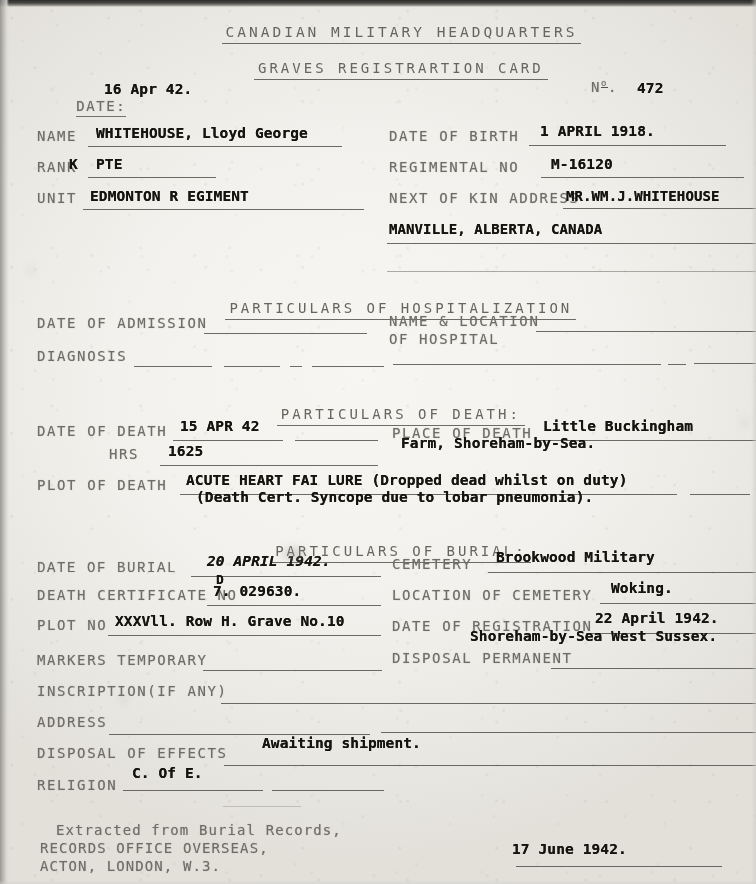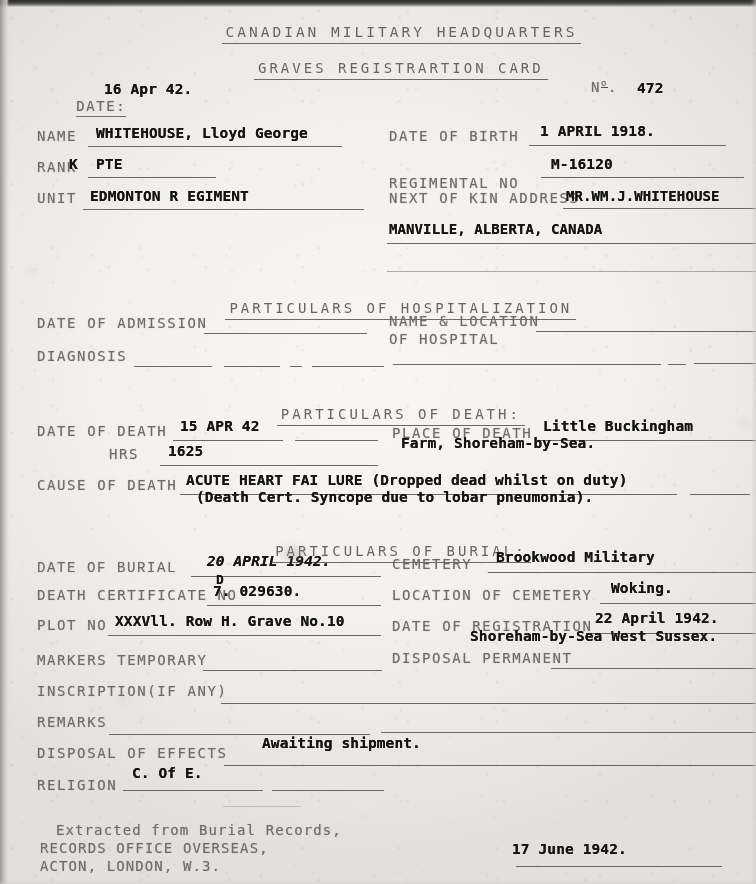--- a/index.html
+++ b/index.html
@@ -118,21 +118,21 @@
   <div class="rule" style="left:88px;top:177px;width:128px;"></div>
 
   <div class="pr" style="left:37px;top:190px;">UNIT</div>
   <div class="ty" style="left:90px;top:188px;">EDMONTON R EGIMENT</div>
   <div class="rule" style="left:83px;top:209px;width:281px;"></div>
 
   <div class="pr" style="left:389px;top:128px;">DATE OF BIRTH</div>
   <div class="ty" style="left:540px;top:123px;">1 APRIL 1918.</div>
   <div class="rule" style="left:529px;top:145px;width:197px;"></div>
 
-  <div class="pr" style="left:389px;top:159px;margin-top:16px;">REGIMENTAL NO</div>
+  <div class="pr" style="left:389px;top:159px;">REGIMENTAL NO</div>
   <div class="ty" style="left:551px;top:156px;">M-16120</div>
   <div class="rule" style="left:541px;top:177px;width:203px;"></div>
 
   <div class="pr" style="left:389px;top:190px;">NEXT OF KIN ADDRESS</div>
   <div class="ty" style="left:566px;top:188px;font-size:14px;">MR.WM.J.WHITEHOUSE</div>
   <div class="rule" style="left:563px;top:208px;width:193px;"></div>
 
   <div class="ty" style="left:389px;top:221px;font-size:14px;">MANVILLE, ALBERTA, CANADA</div>
   <div class="rule" style="left:387px;top:243px;width:369px;"></div>
 
@@ -172,21 +172,21 @@
 
   <div class="pr" style="left:109px;top:446px;">HRS</div>
   <div class="ty" style="left:168px;top:443px;">1625</div>
   <div class="rule" style="left:160px;top:465px;width:218px;"></div>
 
   <div class="pr" style="left:392px;top:425px;">PLACE OF DEATH</div>
   <div class="ty" style="left:543px;top:418px;">Little Buckingham</div>
   <div class="rule" style="left:537px;top:440px;width:219px;"></div>
   <div class="ty" style="left:401px;top:435px;">Farm, Shoreham-by-Sea.</div>
 
-  <div class="pr" style="left:37px;top:477px;">CAUSE OF DEATH</div>
+  <div class="pr" style="left:37px;top:477px;">PLOT OF DEATH</div>
   <div class="ty" style="left:186px;top:472px;">ACUTE HEART FAI LURE (Dropped dead whilst on duty)</div>
   <div class="rule" style="left:180px;top:494px;width:497px;"></div>
   <div class="rule" style="left:690px;top:494px;width:60px;"></div>
   <div class="ty" style="left:196px;top:489px;">(Death Cert. Syncope due to lobar pneumonia).</div>
 
   <div class="head" style="top:527px;">
     <span>PARTICULARS OF BURIAL:</span>
   </div>
 
   <div class="pr" style="left:37px;top:560px;font-family:Liberation Mono, monospace;">DATE OF BURIAL</div>
@@ -220,21 +220,21 @@
   <div class="rule" style="left:203px;top:670px;width:179px;"></div>
 
   <div class="pr" style="left:392px;top:650px;">DISPOSAL PERMANENT</div>
   <div class="ty" style="left:555px;top:648px;"></div>
   <div class="rule" style="left:551px;top:668px;width:205px;"></div>
 
   <div class="pr" style="left:37px;top:683px;">INSCRIPTION(IF ANY)</div>
   <div class="ty" style="left:226px;top:681px;"></div>
   <div class="rule" style="left:221px;top:703px;width:535px;"></div>
 
-  <div class="pr" style="left:37px;top:714px;">REMARKS</div>
+  <div class="pr" style="left:37px;top:714px;">ADDRESS</div>
   <div class="ty" style="left:114px;top:712px;"></div>
   <div class="rule" style="left:109px;top:734px;width:261px;"></div>
   <div class="rule" style="left:381px;top:732px;width:375px;"></div>
 
   <div class="pr" style="left:37px;top:745px;">DISPOSAL OF EFFECTS</div>
   <div class="ty" style="left:262px;top:735px;">Awaiting shipment.</div>
   <div class="rule" style="left:224px;top:765px;width:532px;"></div>
 
   <div class="pr" style="left:37px;top:777px;">RELIGION</div>
   <div class="ty" style="left:132px;top:765px;">C. Of E.</div>

